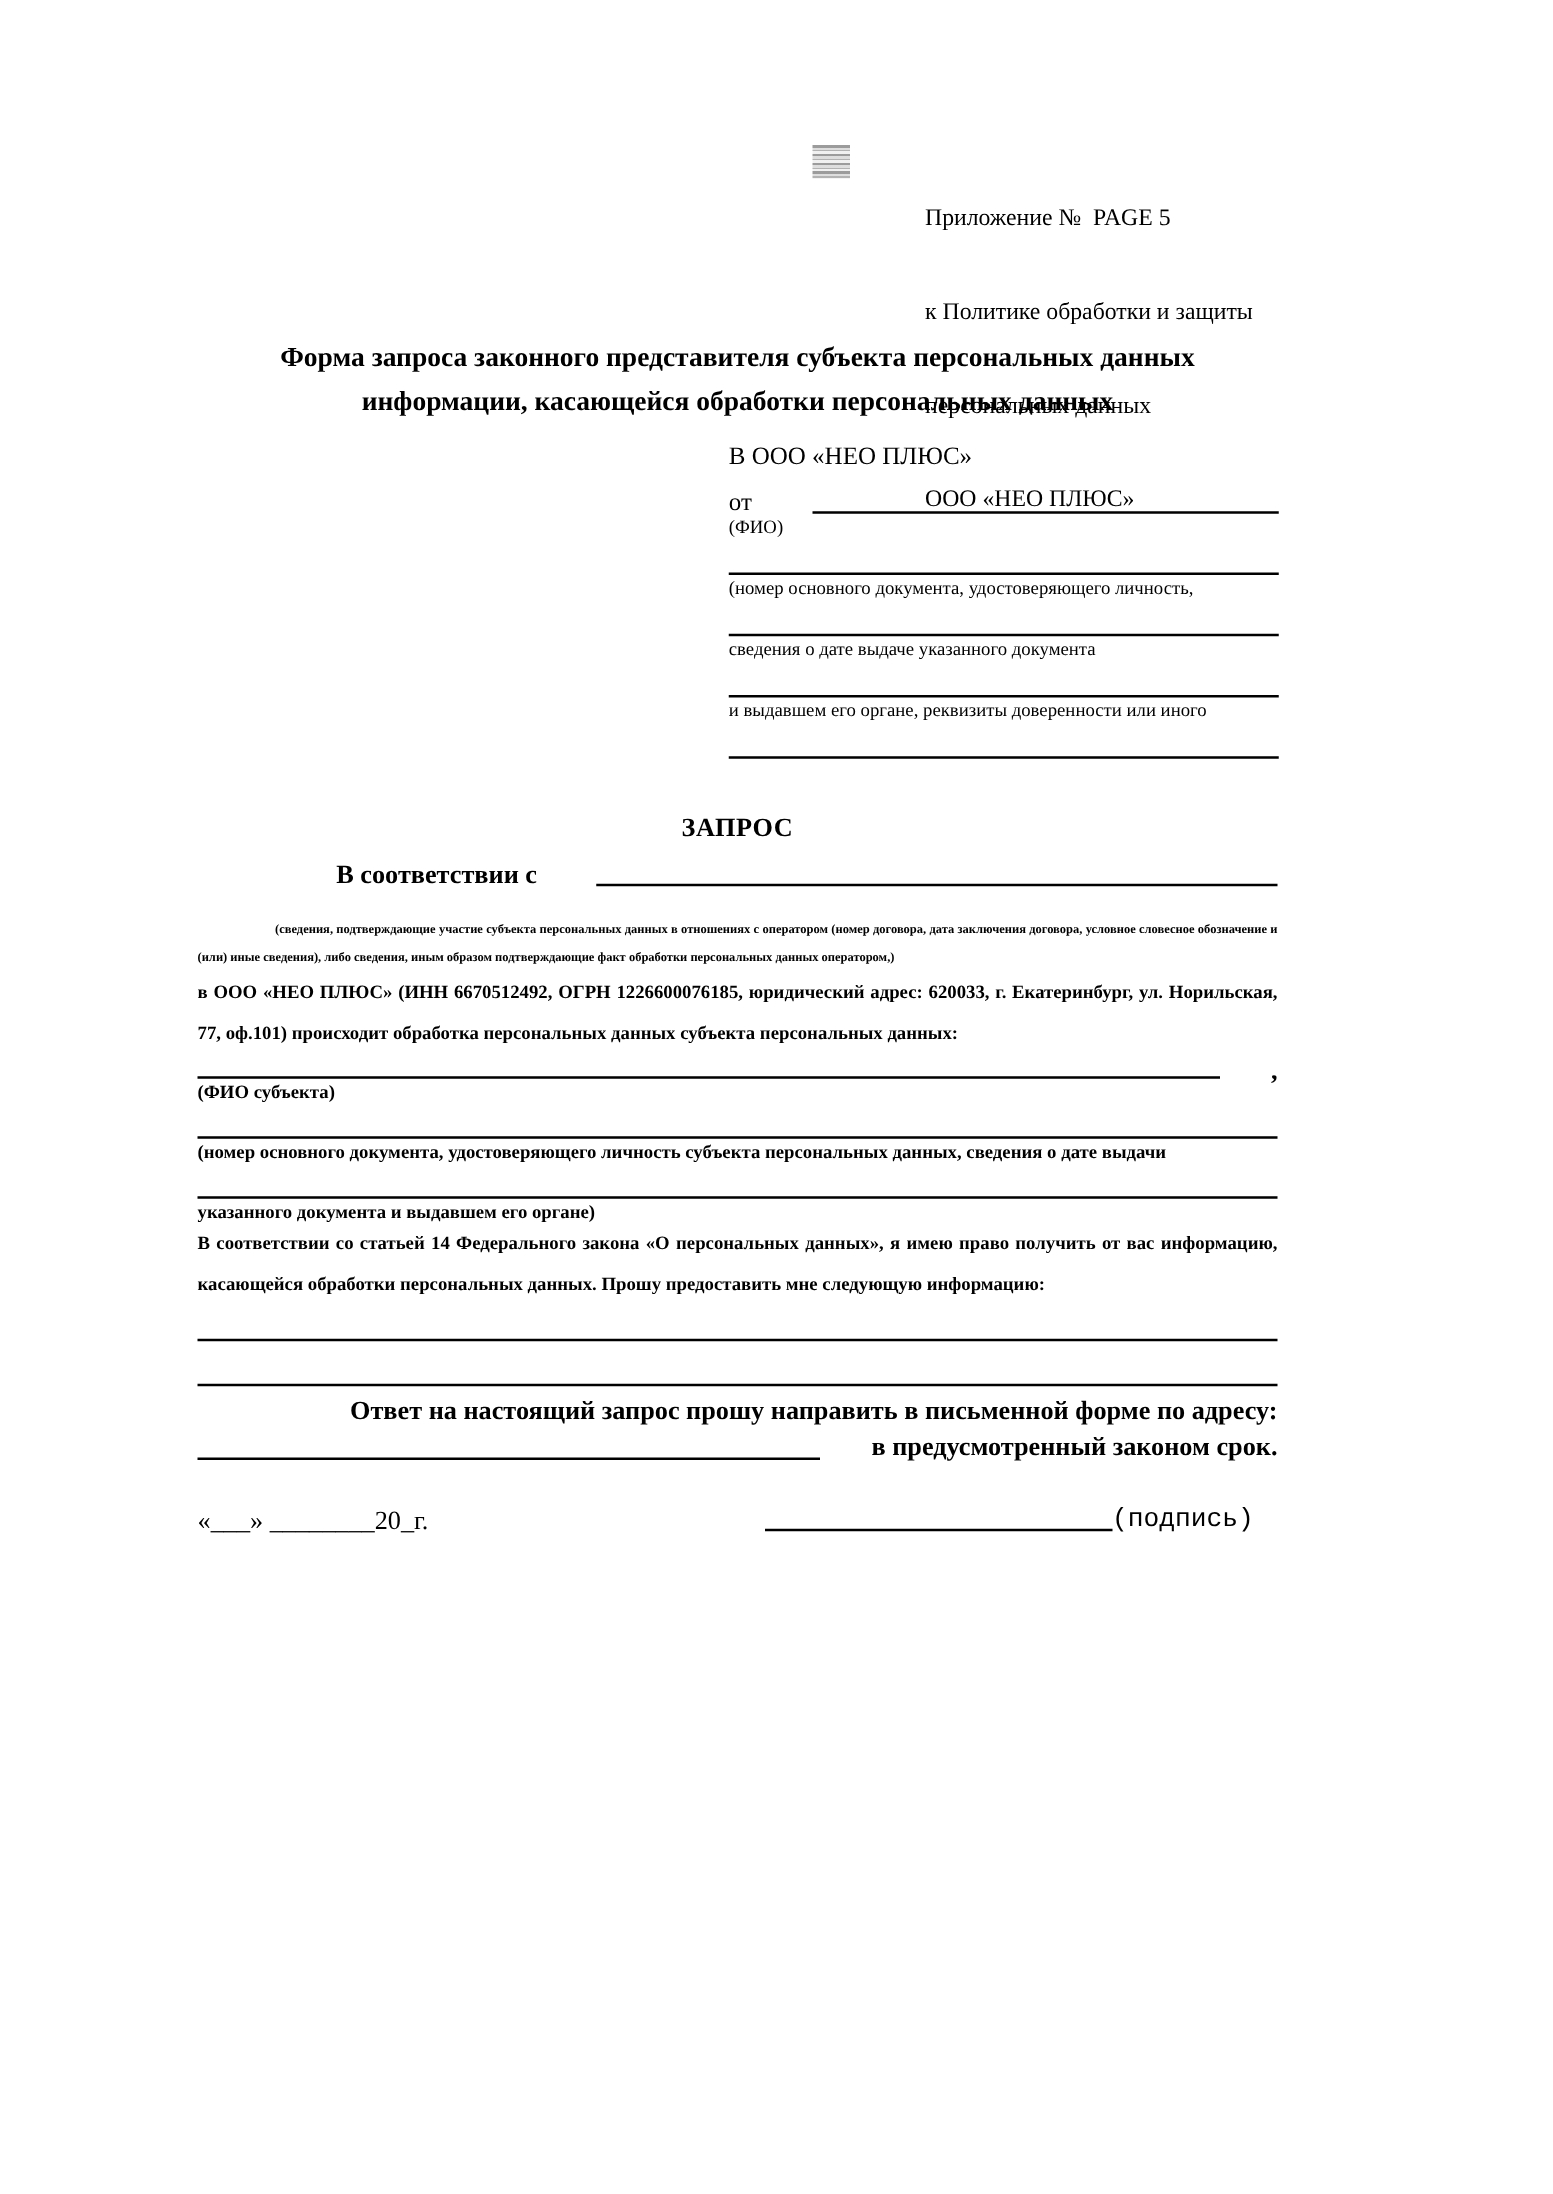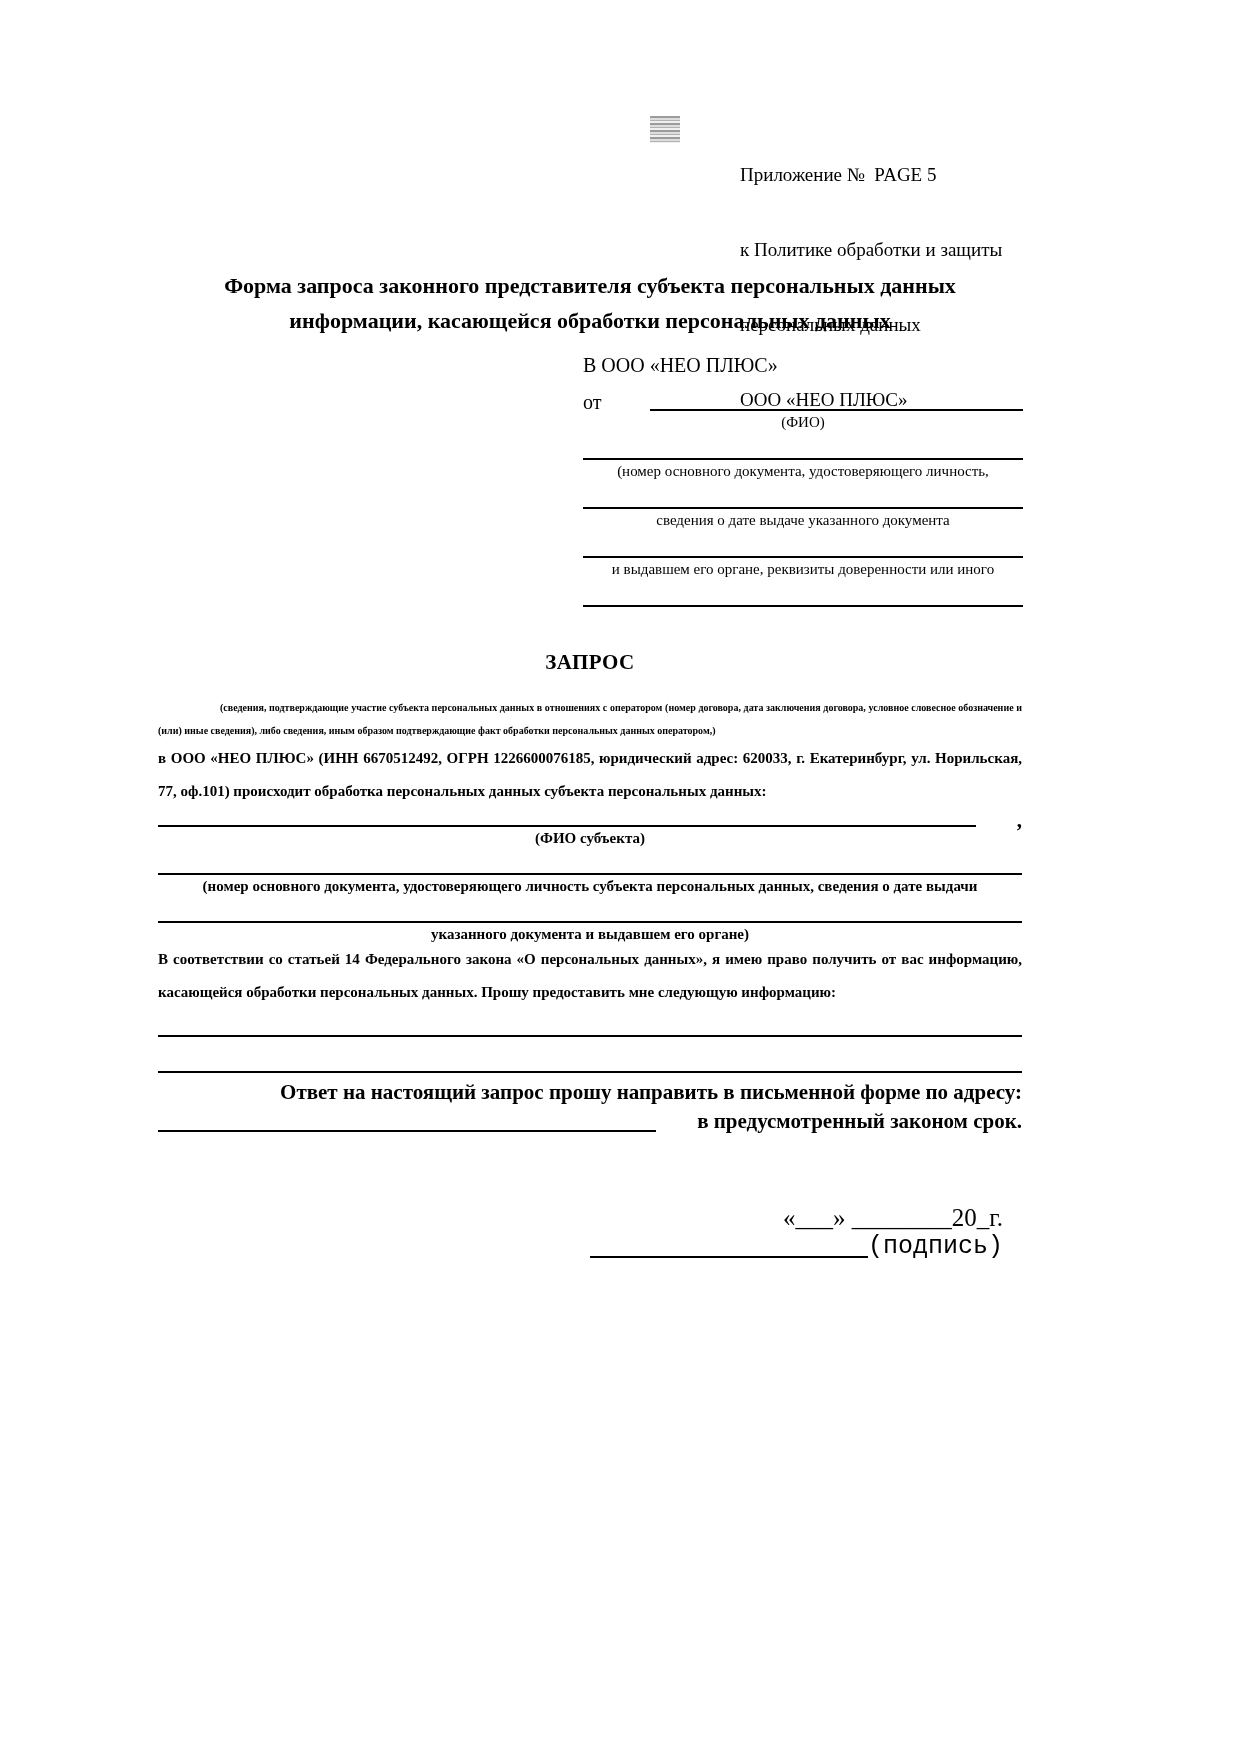--- a/index.html
+++ b/index.html
@@ -20,40 +20,40 @@
   .title{
     position:absolute;left:158px;top:268px;width:864px;
     text-align:center;font-weight:bold;font-size:22px;line-height:35px;
   }
   .addr{position:absolute;left:583px;top:352px;width:440px;font-size:20px;}
   .addr .to{line-height:26px;}
   .flexrow{display:flex;align-items:flex-end;gap:41px;}
   .fillline{flex:1;border-bottom:2px solid #000;margin-bottom:3px;}
   .addr .fromrow{margin-top:8px;height:28px;}
   .addr .fromrow .fillline{margin-left:8px;}
-  .cap{font-size:15px;line-height:17px;text-align:center;}
+  .cap{font-size:15px;line-height:17px;text-align:left;}
   .addr .uline{height:27px;border-bottom:2px solid #000;margin-bottom:3px;}
   .main{position:absolute;left:158px;top:648px;width:864px;font-size:21px;font-weight:bold;}
   .zapros{text-align:center;font-size:21px;line-height:28px;letter-spacing:.5px;}
   .accordrow{margin-top:8px;height:28px;}
   .accordrow .indent{width:70px;flex:none;}
   .accordrow .lbl{white-space:nowrap;padding-right:6px;}
   .fineprint{margin-top:20px;font-size:10px;line-height:23px;text-align:justify;text-indent:62px;}
   .bodyp{font-size:15px;line-height:33px;text-align:justify;}
   .commarow{margin-top:2px;height:20px;font-size:21px;}
   .commarow .comma{line-height:20px;}
   .ulinefull{height:26px;border-bottom:2px solid #000;margin-bottom:3px;}
   .pre-u1{height:24px;border-bottom:2px solid #000;margin-top:2px;}
   .pre-u2{height:34px;border-bottom:2px solid #000;}
   .answer{margin-top:6px;text-align:right;line-height:26px;}
   .addrline{margin-top:2px;height:28px;}
   .addrline .tail{white-space:nowrap;line-height:28px;}
   .bottomrow{
     position:absolute;left:158px;top:1204px;width:845px;
-    display:flex;justify-content:space-between;align-items:flex-end;font-size:25px;flex-direction:column;
+    display:flex;justify-content:space-between;align-items:center;font-size:21px;
   }
   .sig{display:flex;align-items:flex-end;font-family:Liberation Mono, monospace;}
   .sigline{width:278px;border-bottom:2px solid #000;margin-bottom:3px;}
 </style>
 </head>
 <body>
 
 <div class="page">
 
   <div class="hdr-icon"></div>
@@ -82,20 +82,25 @@
     <div class="uline"></div>
     <div class="cap">сведения о дате выдаче указанного документа</div>
     <div class="uline"></div>
     <div class="cap">и выдавшем его органе, реквизиты доверенности или иного</div>
     <div class="uline"></div>
   </div>
 
   <div class="main">
     <div class="zapros">ЗАПРОС</div>
 
+    <div class="flexrow accordrow">
+      <span class="indent"></span>
+      <span class="lbl">В соответствии с</span>
+      <span class="fillline"></span>
+    </div>
 
     <div class="fineprint">(сведения, подтверждающие участие субъекта персональных данных в отношениях с оператором (номер договора, дата заключения договора, условное словесное обозначение и (или) иные сведения), либо сведения, иным образом подтверждающие факт обработки персональных данных оператором,)</div>
 
     <div class="bodyp">в ООО «НЕО ПЛЮС» (ИНН 6670512492, ОГРН 1226600076185, юридический адрес: 620033, г. Екатеринбург, ул. Норильская, 77, оф.101)  происходит обработка персональных данных субъекта персональных данных:</div>
 
     <div class="flexrow commarow">
       <span class="fillline"></span>
       <span class="comma">,</span>
     </div>
     <div class="cap">(ФИО субъекта)</div>

